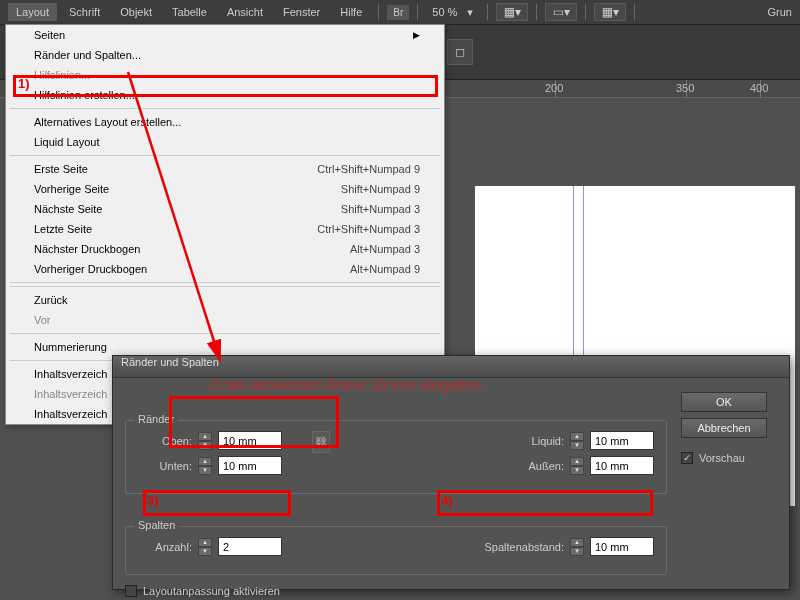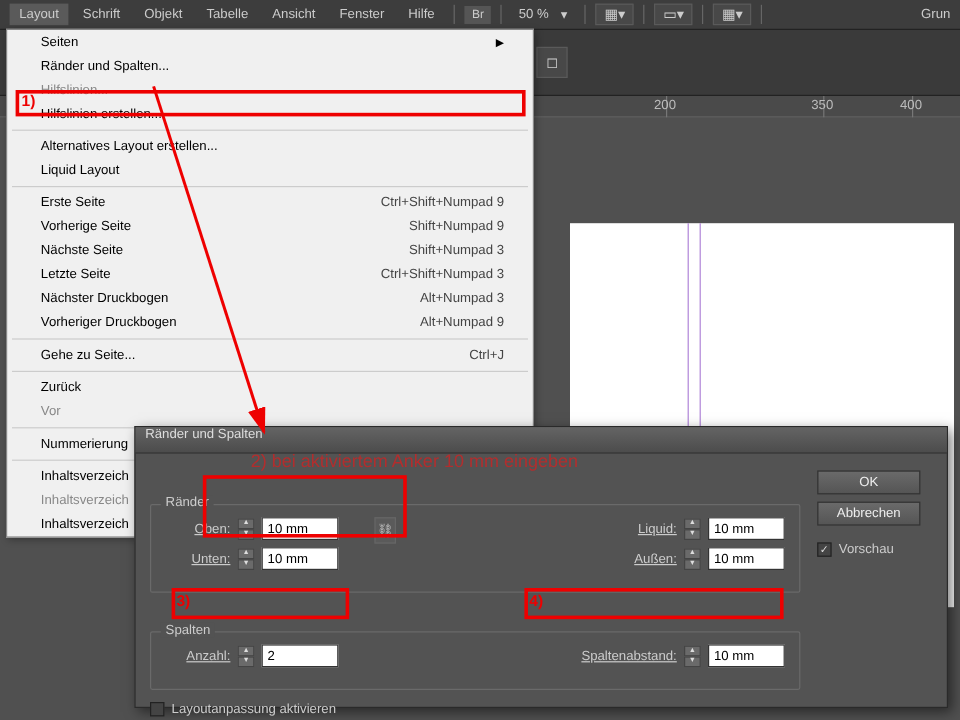--- a/index.html
+++ b/index.html
@@ -43,21 +43,21 @@
 .canvas { position: absolute; top: 98px; left: 0; right: 0; bottom: 0; background: #505050; }
 .page { position: absolute; top: 88px; left: 475px; width: 320px; height: 320px; background: #fff; }
 .page .col-guide { position: absolute; top: 0; bottom: 0; width: 1px; background: #b084d8; }
 
 .dialog { position: absolute; top: 355px; left: 112px; width: 678px; height: 235px; background: #535353; border: 1px solid #2a2a2a; box-shadow: 3px 3px 10px rgba(0,0,0,0.5); z-index: 100; }
 .dialog-titlebar { height: 22px; background: linear-gradient(#646464,#4c4c4c); border-bottom: 1px solid #333; display: flex; align-items: flex-start; padding: 0 8px; color: #ddd; }
 .dialog-body { padding: 10px 12px; position: relative; }
 .fieldset { border: 1px solid #6a6a6a; border-radius: 2px; padding: 10px 12px 12px; margin-bottom: 10px; position: relative; margin-top: 32px; }
 .fieldset .legend { position: absolute; top: -8px; left: 8px; background: #535353; padding: 0 4px; color: #ccc; }
 .row { display: flex; align-items: center; gap: 6px; margin-bottom: 6px; }
-.label { color: #ccc; text-align: right; text-decoration: underline; }
+.label { color: #ccc; text-align: right; }
 .spinner { display: flex; flex-direction: column; }
 .spinner .up, .spinner .down { width: 14px; height: 9px; background: #6a6a6a; border: 1px solid #444; color: #ddd; font-size: 7px; line-height: 6px; text-align: center; }
 .num-input { height: 19px; width: 64px; background: #fff; border: 1px solid #333; padding: 0 4px; color: #000; }
 .link-icon { width: 18px; height: 22px; border: 1px solid #666; background: #5a5a5a; display: flex; align-items: center; justify-content: center; color: #ccc; }
 .btn { width: 86px; height: 20px; background: linear-gradient(#6a6a6a,#555); border: 1px solid #333; color: #eee; text-align: center; line-height: 18px; cursor: pointer; }
 .checkbox { display: flex; align-items: center; gap: 6px; color: #ccc; }
 .checkbox .box { width: 12px; height: 12px; background: #444; border: 1px solid #222; display: flex; align-items: center; justify-content: center; color: #ddd; font-size: 9px; }
 .red-box { border: 3px solid #e00; position: absolute; pointer-events: none; }
 .red-num { position: absolute; color: #e00; font-weight: bold; font-size: 13px; pointer-events: none; }
 .overlay-hint { position: absolute; color: rgba(220,30,30,0.7); font-size: 15px; font-weight: 500; pointer-events: none; }
@@ -190,24 +190,20 @@
     </div>
   <div class="menu-item">
       <span>Nächster Druckbogen</span>
       <span class="shortcut">Alt+Numpad 3</span>
     </div>
   <div class="menu-item">
       <span>Vorheriger Druckbogen</span>
       <span class="shortcut">Alt+Numpad 9</span>
     </div>
   <div class="menu-sep"></div>
-  <div class="menu-item">
-      <span>Gehe zu Seite...</span>
-      <span class="shortcut">Ctrl+J</span>
-    </div>
   <div class="menu-sep"></div>
   <div class="menu-item">
       <span>Zurück</span>
     </div>
   <div class="menu-item disabled">
       <span>Vor</span>
     </div>
   <div class="menu-sep"></div>
   <div class="menu-item">
       <span>Nummerierung</span>

